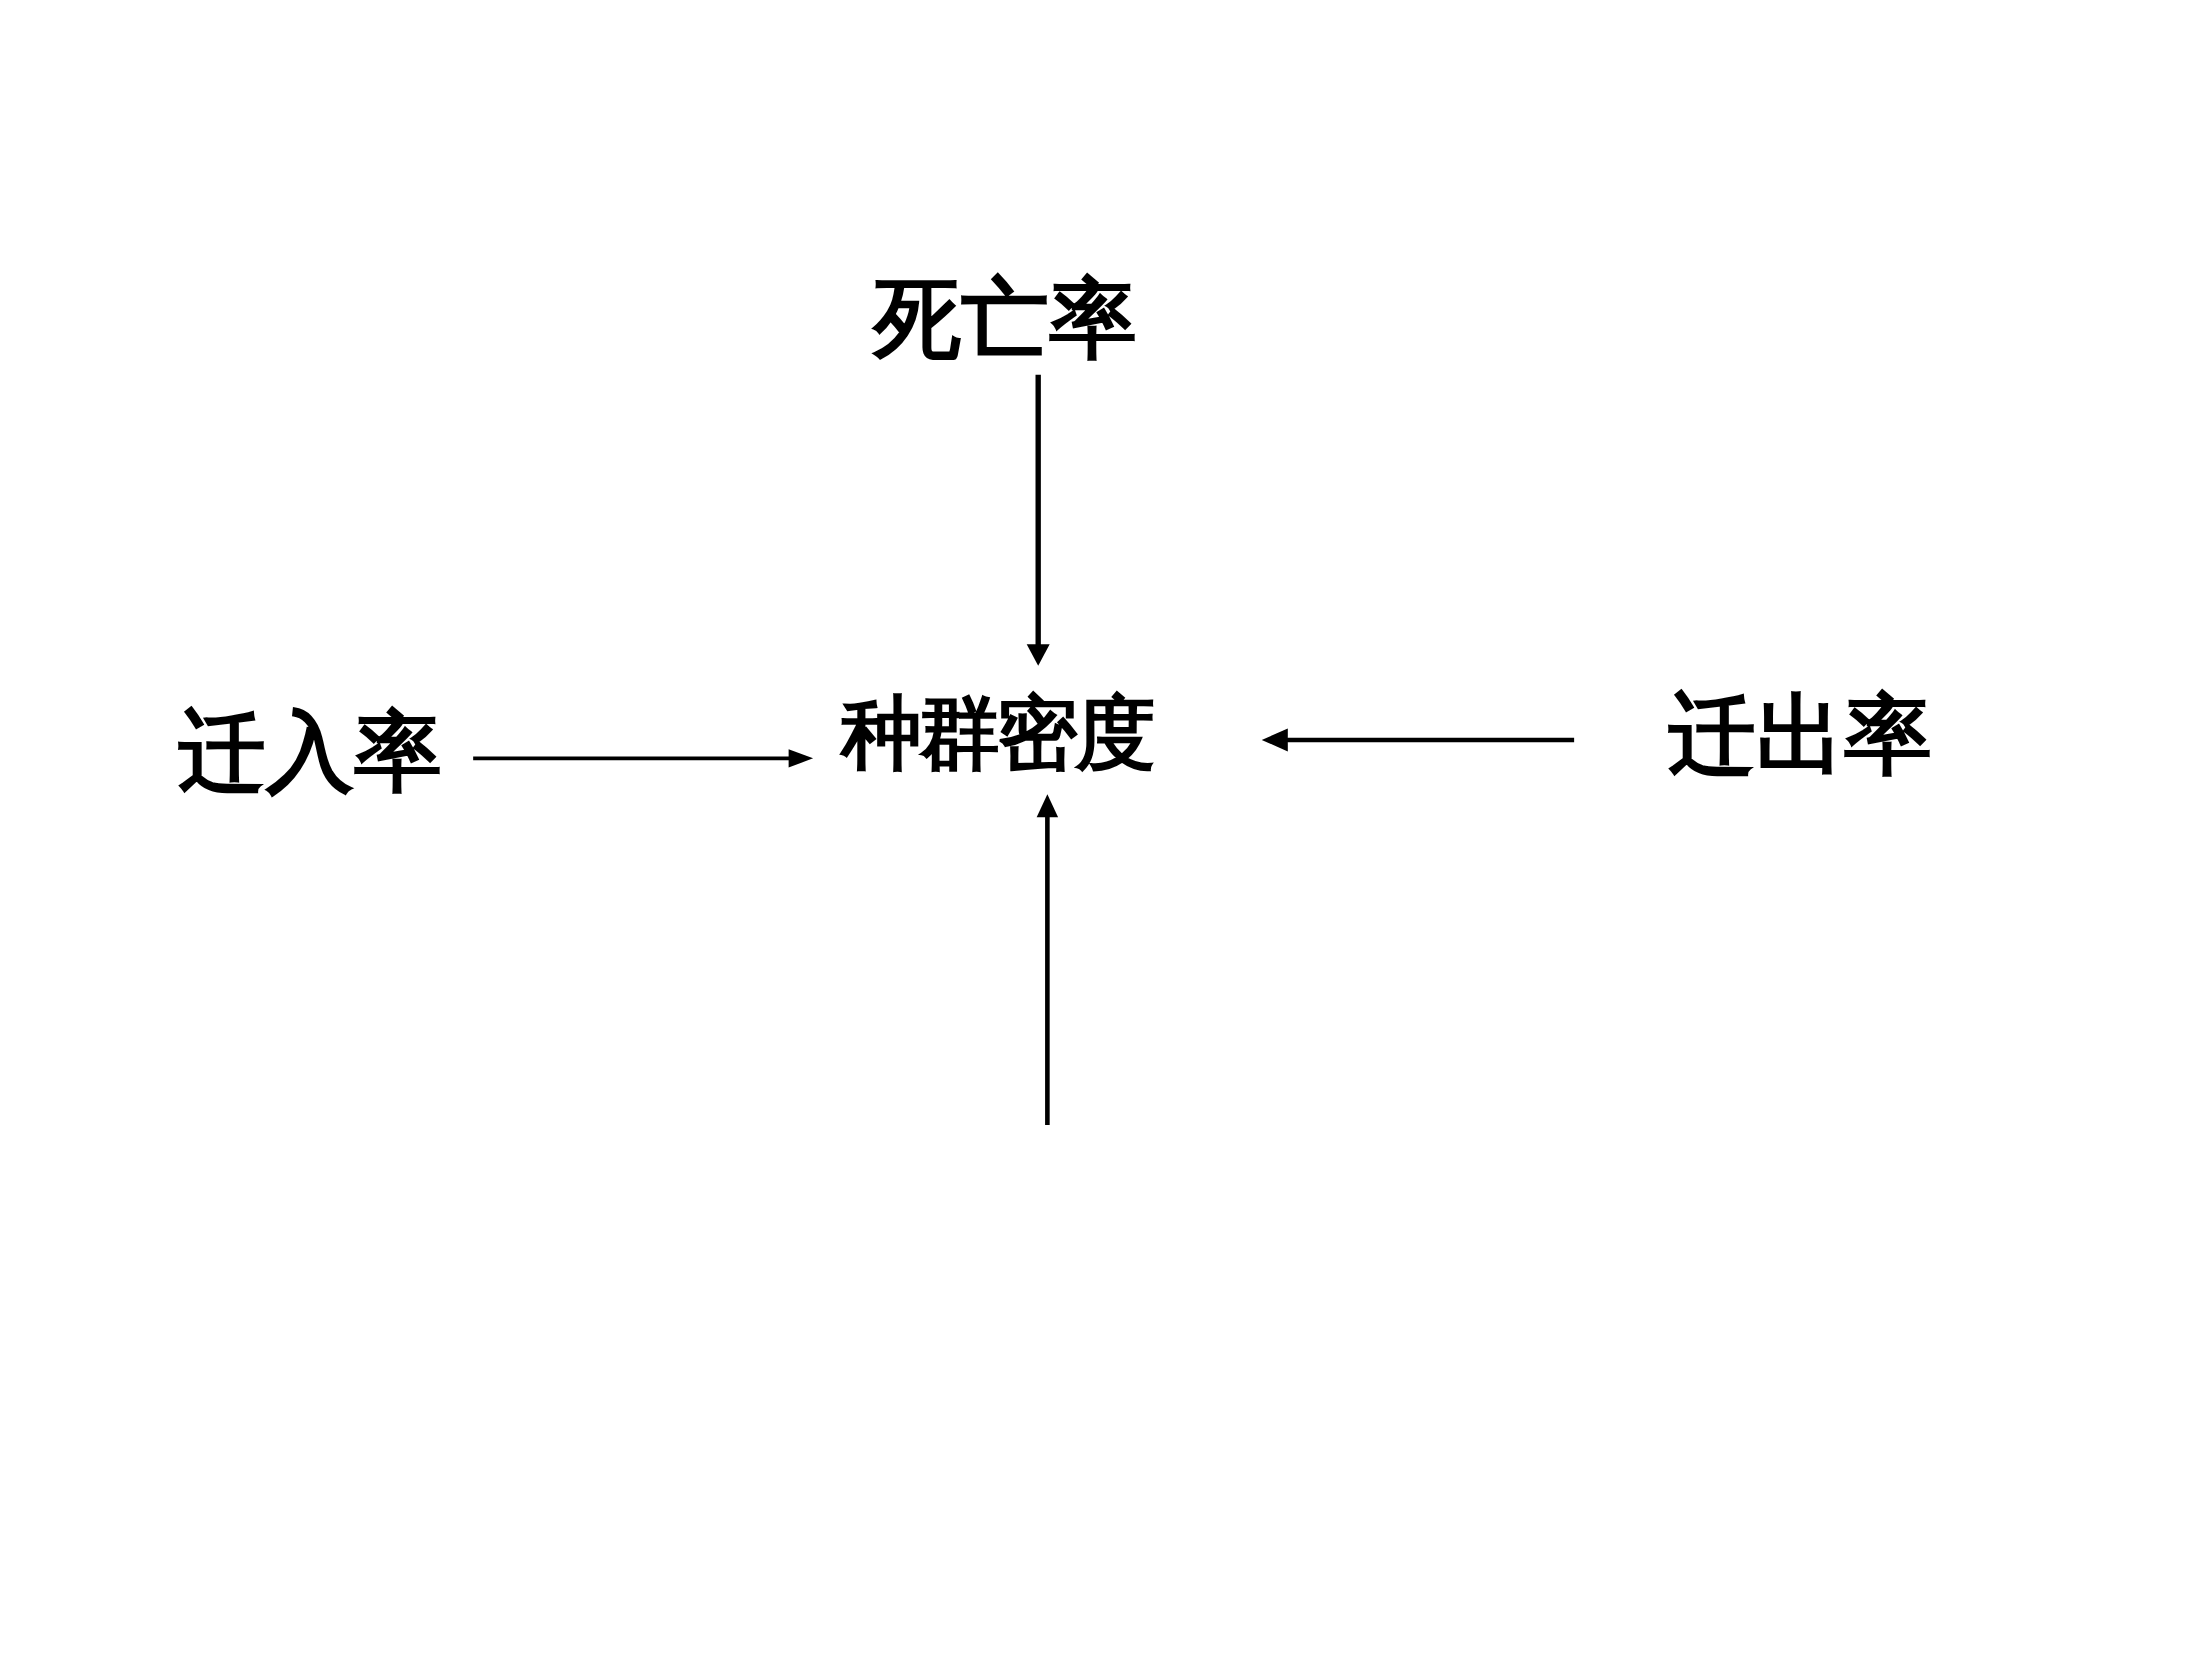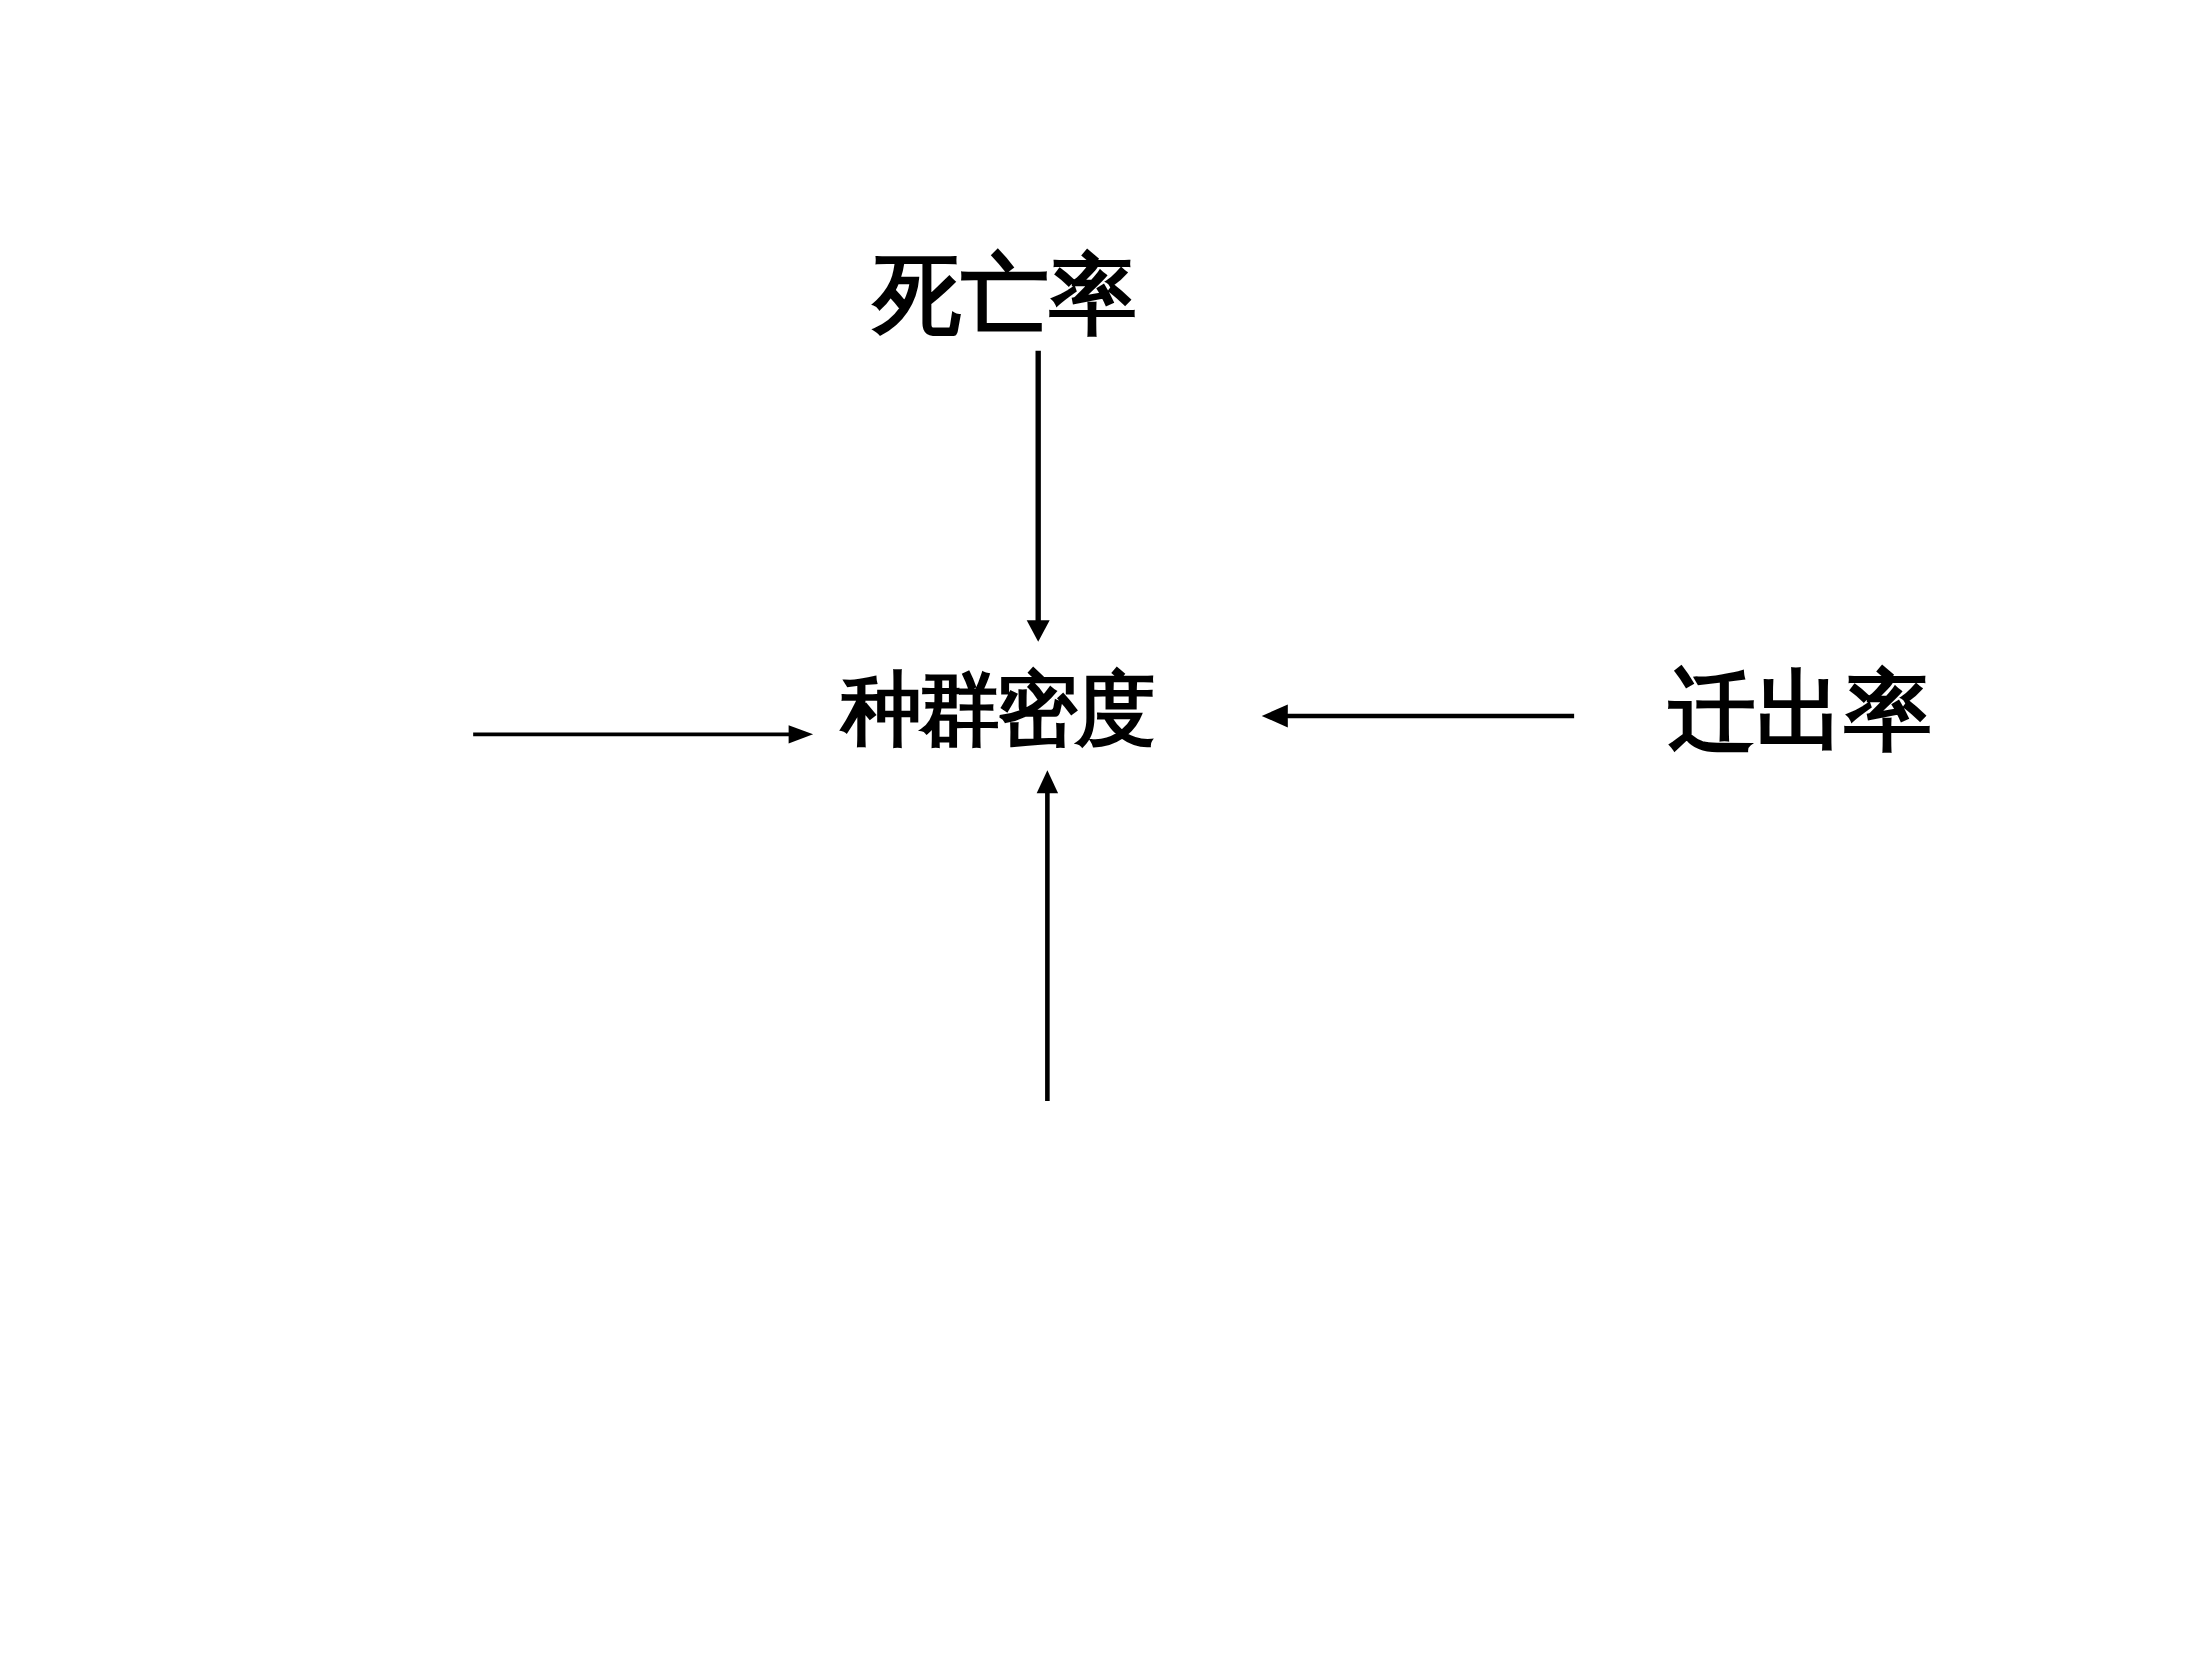--- a/index.html
+++ b/index.html
@@ -11,20 +11,21 @@
     height: 1654px;
     background: #ffffff;
     font-family: "Liberation Sans", sans-serif;
     overflow: hidden;
   }
   .canvas {
     position: relative;
     width: 2205px;
     height: 1553px;
     background: #ffffff;
+    margin-top: 24px;
   }
   .node-label {
     position: absolute;
     color: #000000;
     font-weight: bold;
     white-space: nowrap;
     line-height: 1.1;
     letter-spacing: 0px;
   }
   .lbl-top    { left: 873px; top: 247px;  font-size: 88px; }
@@ -64,20 +65,21 @@
     </g>
 
     <g>
       <line x1="1368" y1="1438" x2="1368" y2="1032" stroke="#000000" stroke-width="6"></line>
       <polygon points="1368,1006 1354,1036 1382,1036" fill="#000000"></polygon>
     </g>
   </svg>
 
   <div class="node-label lbl-top">死亡率</div>
 
+  <div class="node-label lbl-left">迁入率</div>
 
   <div class="node-label lbl-center">种群密度</div>
 
   <div class="node-label lbl-right">迁出率</div>
 
 
 </div>
 
 
 </body></html>

